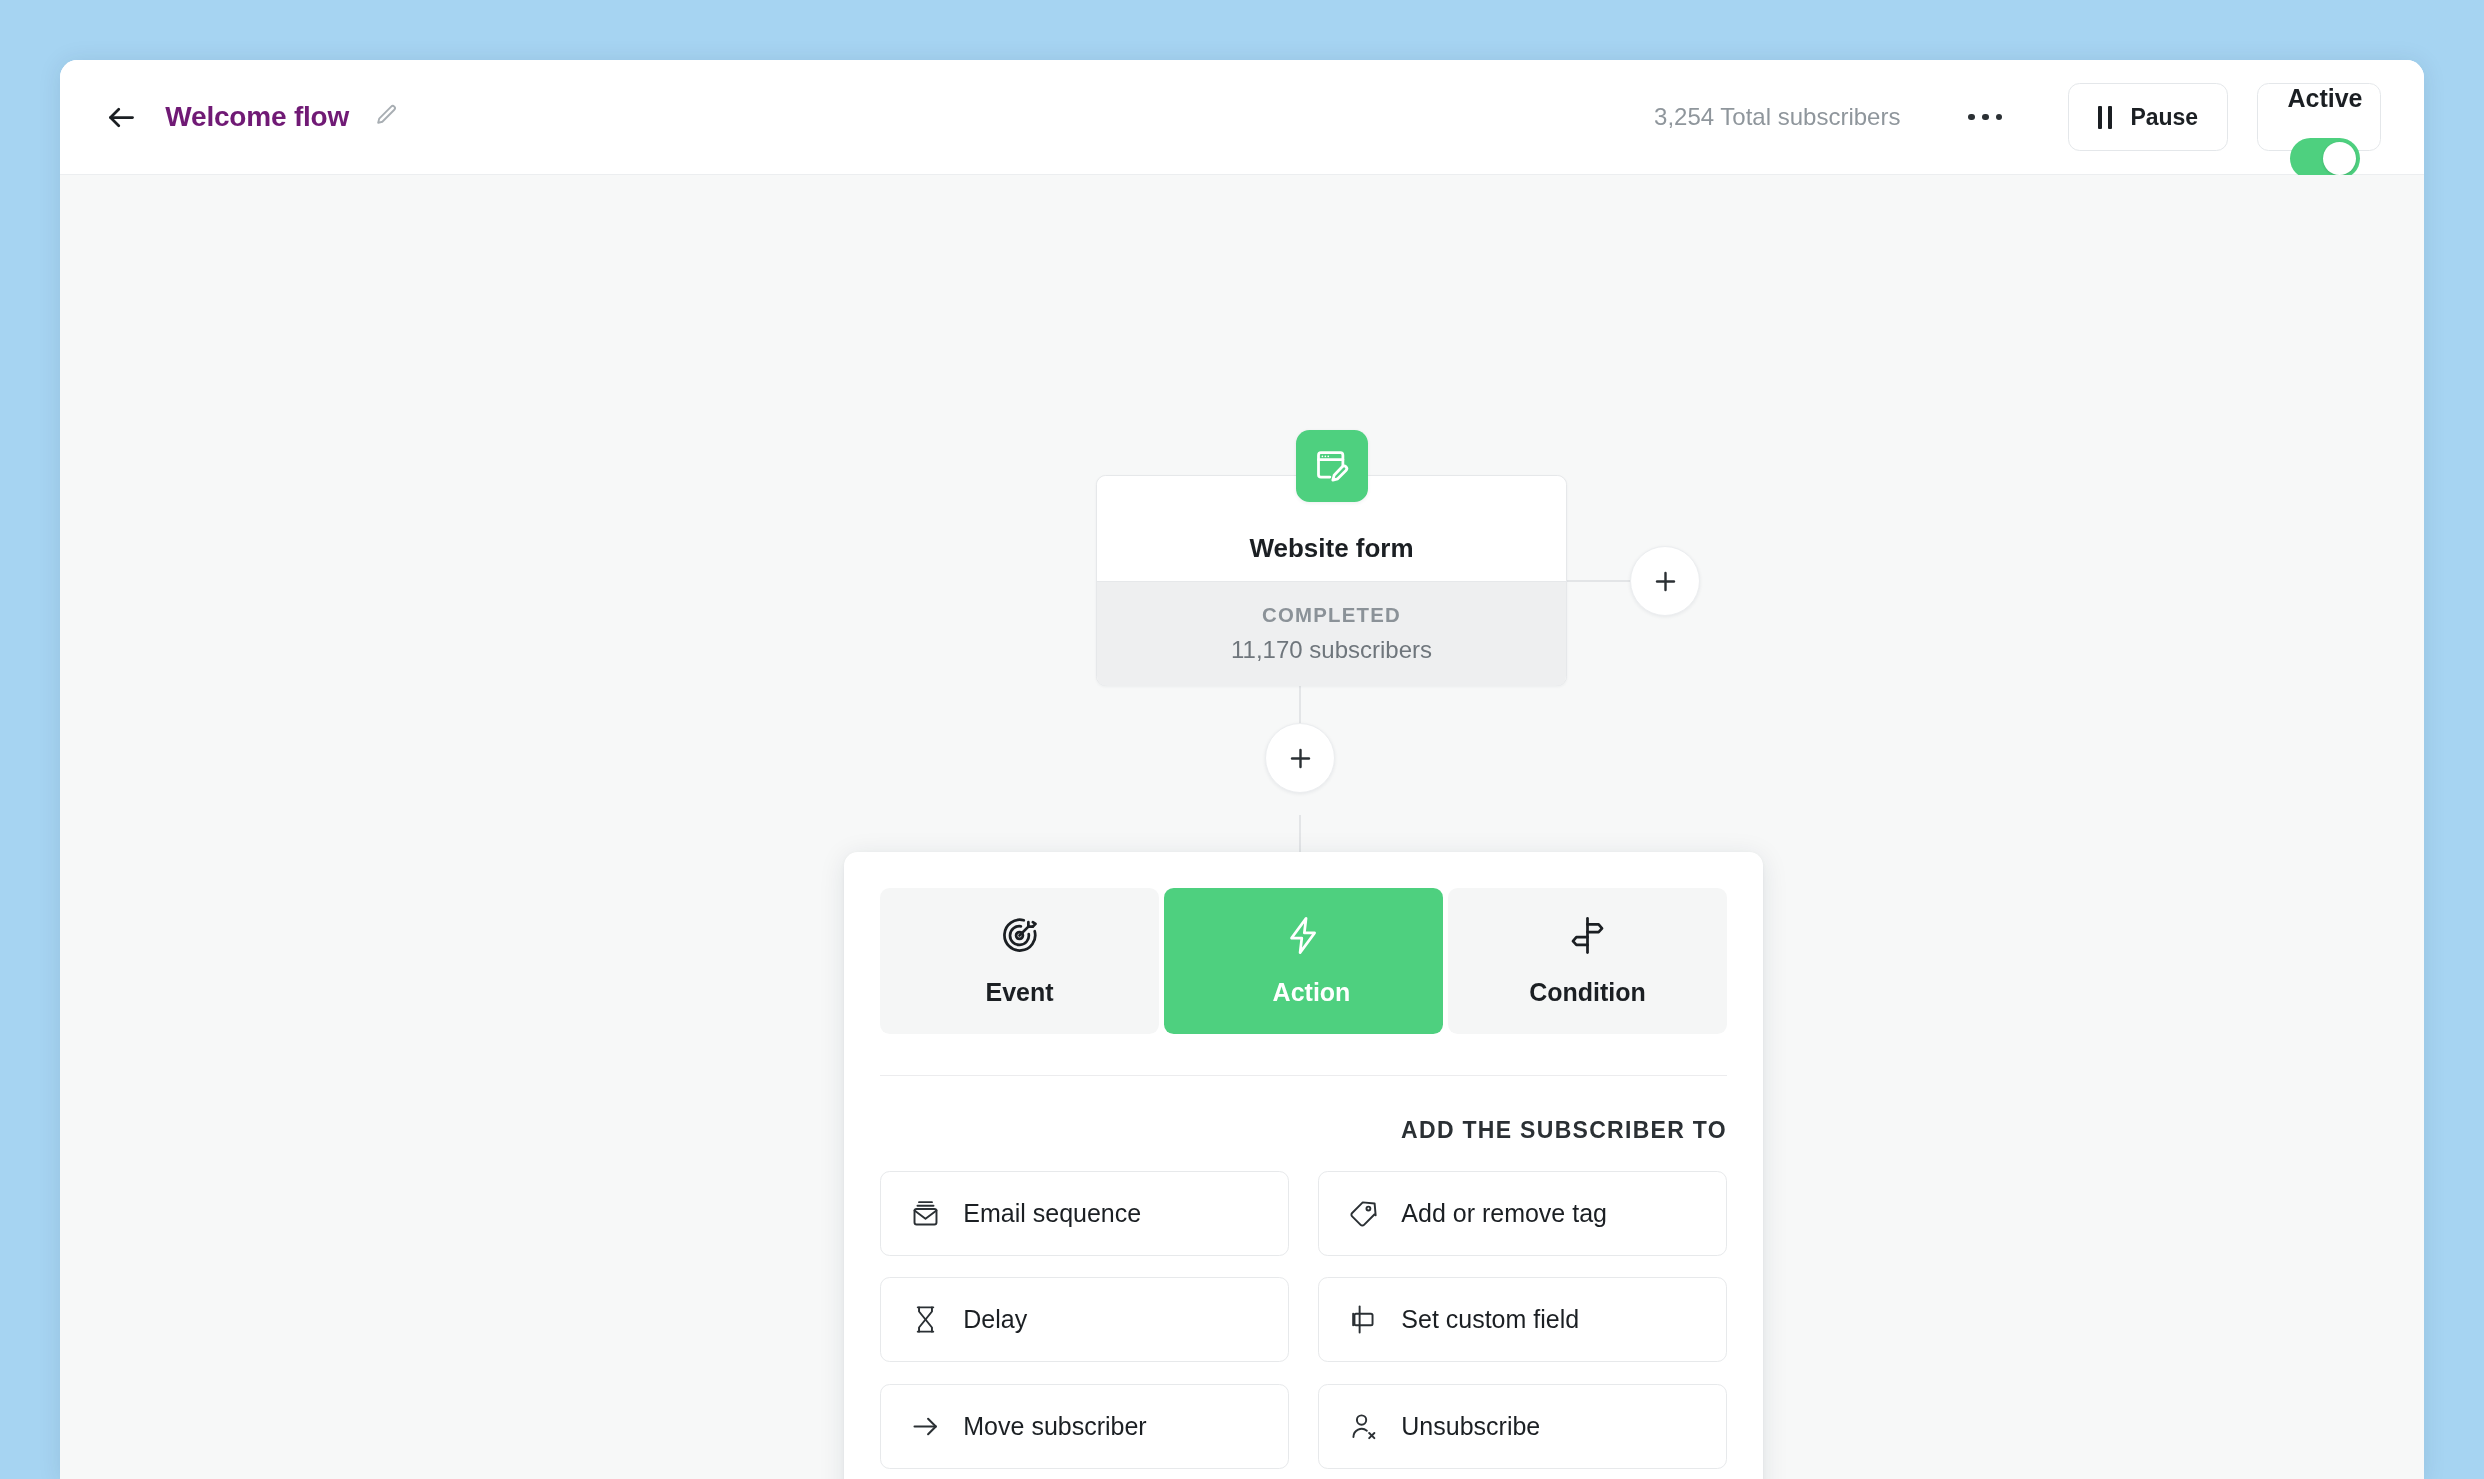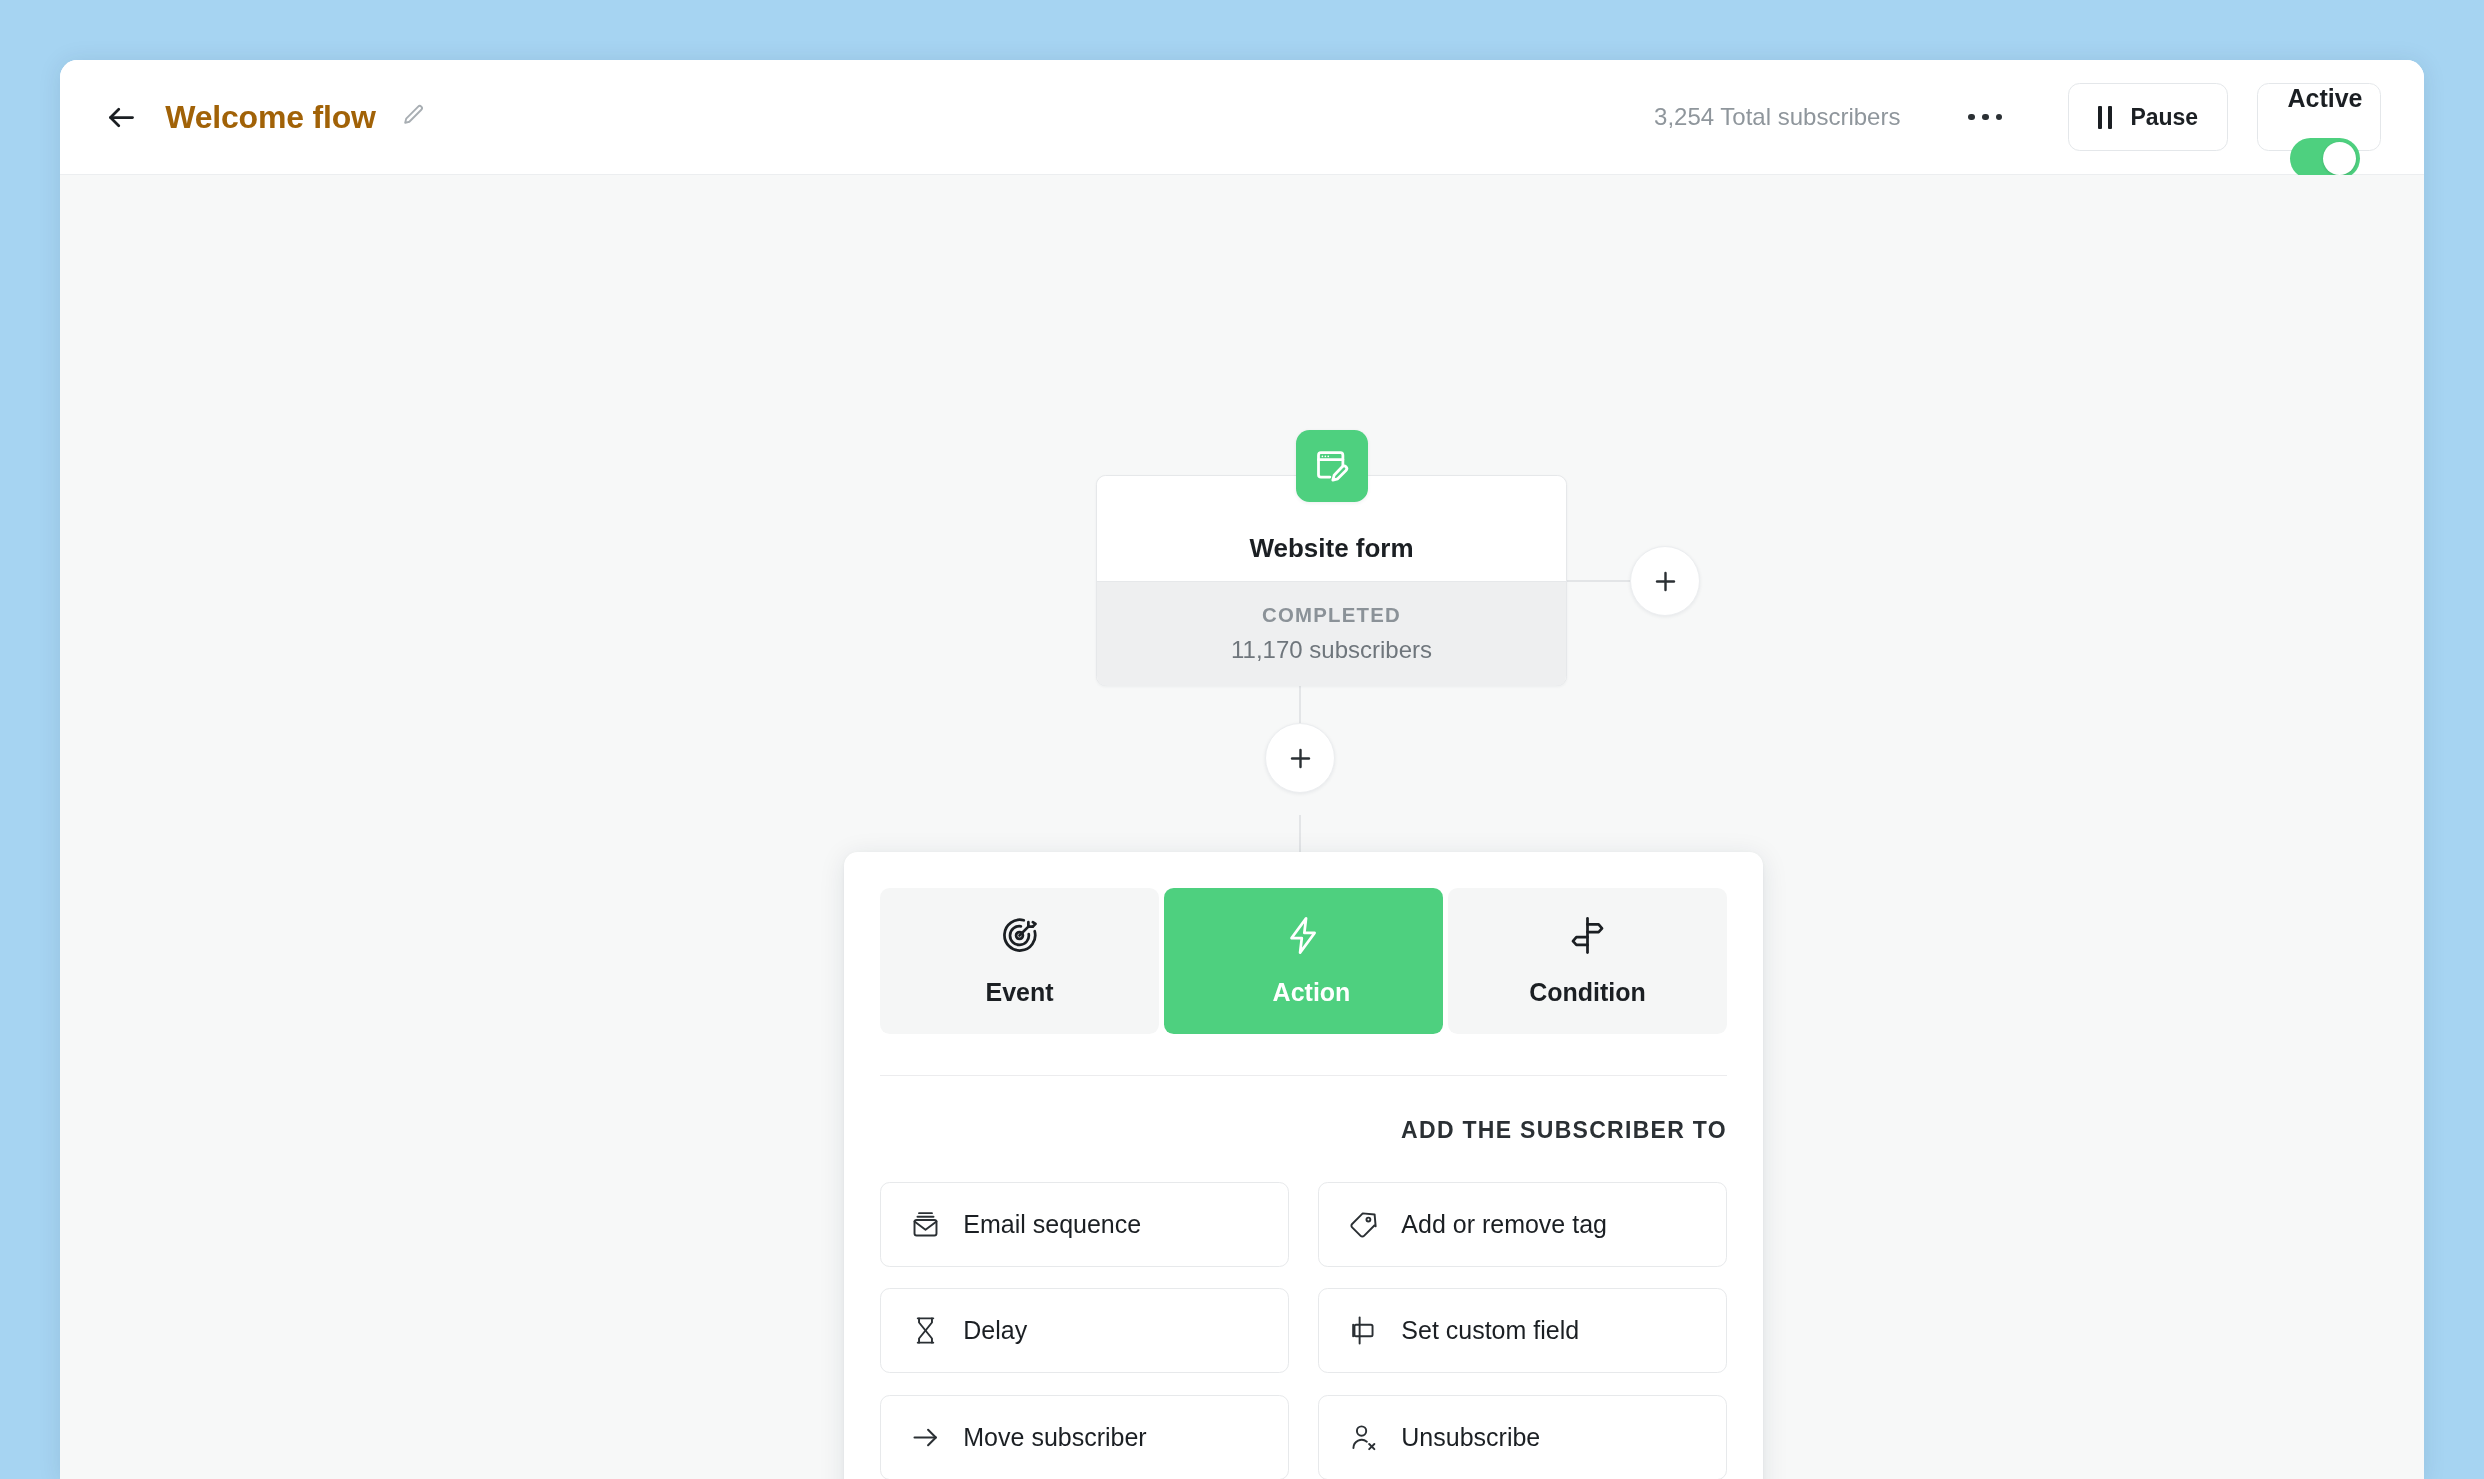--- a/index.html
+++ b/index.html
@@ -48,23 +48,23 @@
 
   .back-btn {
     width: 45px; height: 45px;
     display: flex; align-items: center; justify-content: center;
     cursor: pointer;
     border-radius: 7.8px;
   }
   .back-btn svg { display:block; }
 
   .flow-title {
-    font-size: 32px;
+    font-size: 28px;
     font-weight: 700;
-    color: #a16207;
+    color: #701a75;
     letter-spacing: -0.2px;
     white-space: nowrap;
   }
 
   .edit-pencil {
     width: 29px; height: 29px;
     display:flex; align-items:center; justify-content:center;
     cursor: pointer;
     margin-left: 1.9px;
   }
@@ -304,21 +304,21 @@
   .section-heading {
     margin-top: 41px;
     text-align: right;
     font-size: 23px;
     font-weight: 700;
     letter-spacing: 1.3px;
     color: #2b3034;
   }
 
   .options-grid {
-    margin-top: 38px;
+    margin-top: 27px;
     display: grid;
     grid-template-columns: 1fr 1fr;
     gap: 21.3px 29px;
   }
   .option-btn {
     height: 85px;
     border: 1px solid #e7e9eb;
     border-radius: 9.7px;
     background: #fff;
     display: flex;

